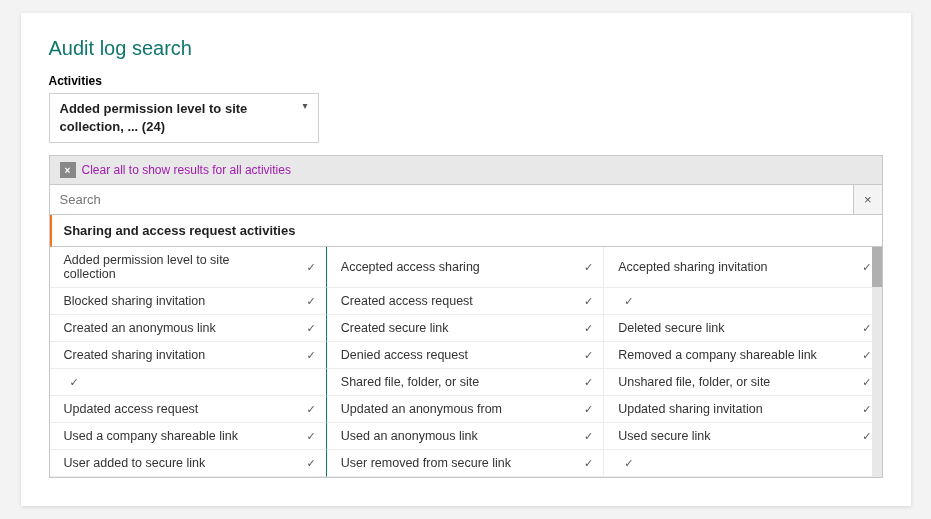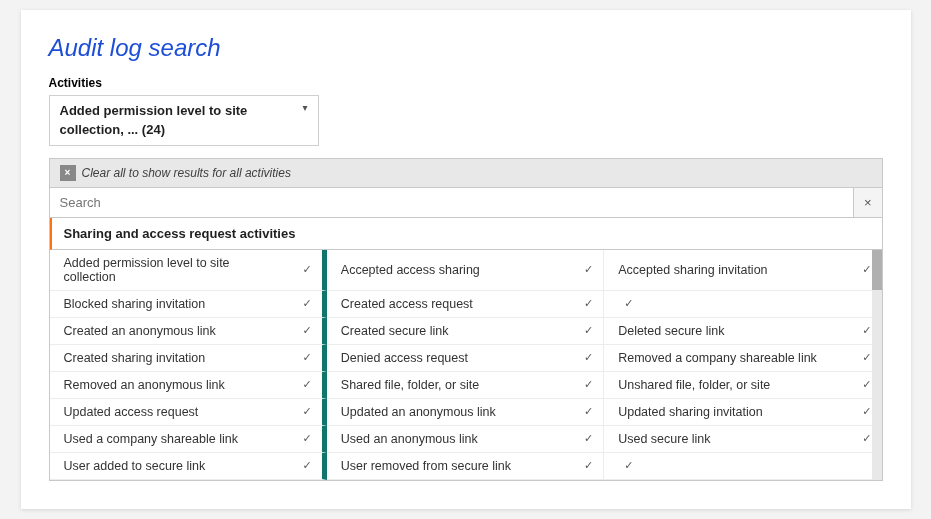--- a/index.html
+++ b/index.html
@@ -13,25 +13,24 @@
       min-height: 519px;
       width: 931px;
     }
     .page-container {
       background: #ffffff;
       width: 890px;
       padding: 24px 28px 28px 28px;
       box-shadow: 0 1px 4px rgba(0,0,0,0.12);
     }
     .page-title {
-      font-size: 24px;
+      font-size: 20px;
       font-weight: 300;
-      color: #1d4ed8;
+      color: #0f766e;
       margin-bottom: 14px;
-      font-style: italic;
     }
     .activities-label {
       font-size: 12px;
       color: #000000;
       margin-bottom: 5px;
       font-weight: 600;
     }
     .dropdown-trigger {
       display: inline-flex;
       align-items: flex-start;
@@ -73,22 +72,21 @@
       height: 16px;
       background: #888;
       color: #fff;
       font-size: 10px;
       margin-right: 6px;
       cursor: pointer;
       font-weight: bold;
     }
     .clear-label {
       font-size: 12px;
-      color: #404040;
-      font-style: italic;
+      color: #a21caf;
     }
     .search-bar {
       display: flex;
       align-items: center;
       border-bottom: 1px solid #c8c8c8;
       padding: 0;
       gap: 43px;
     }
     .search-input {
       flex: 1;
@@ -126,21 +124,21 @@
     .activity-cell {
       display: flex;
       align-items: center;
       justify-content: space-between;
       padding: 6px 10px 6px 14px;
       border-bottom: 1px solid #ececec;
       color: #333;
       font-size: 12.5px;
     }
     .activity-cell:nth-child(3n+1) {
-      border-right: 5px solid #0f766e;
+      border-right: 1px solid #0f766e;
       gap: 37px;
     }
     .activity-cell:nth-child(3n+2) {
       border-right: 1px solid #ececec;
     }
     .checkmark {
       color: #555;
       font-size: 11px;
       margin-left: 6px;
       flex-shrink: 0;
@@ -233,37 +231,36 @@
           </div>
           <div class="activity-cell">
             <span>Denied access request</span>
             <span class="checkmark">✓</span>
           </div>
           <div class="activity-cell">
             <span>Removed a company shareable link</span>
             <span class="checkmark">✓</span>
           </div>
           <div class="activity-cell">
-            <span>Removed an anonymous link</span>
             <span class="checkmark">✓</span>
           </div>
           <div class="activity-cell">
             <span>Shared file, folder, or site</span>
             <span class="checkmark">✓</span>
           </div>
           <div class="activity-cell">
             <span>Unshared file, folder, or site</span>
             <span class="checkmark">✓</span>
           </div>
           <div class="activity-cell">
             <span>Updated access request</span>
             <span class="checkmark">✓</span>
           </div>
           <div class="activity-cell">
-            <span>Updated an anonymous link</span>
+            <span>Updated an anonymous from</span>
             <span class="checkmark">✓</span>
           </div>
           <div class="activity-cell">
             <span>Updated sharing invitation</span>
             <span class="checkmark">✓</span>
           </div>
           <div class="activity-cell">
             <span>Used a company shareable link</span>
             <span class="checkmark">✓</span>
           </div>

